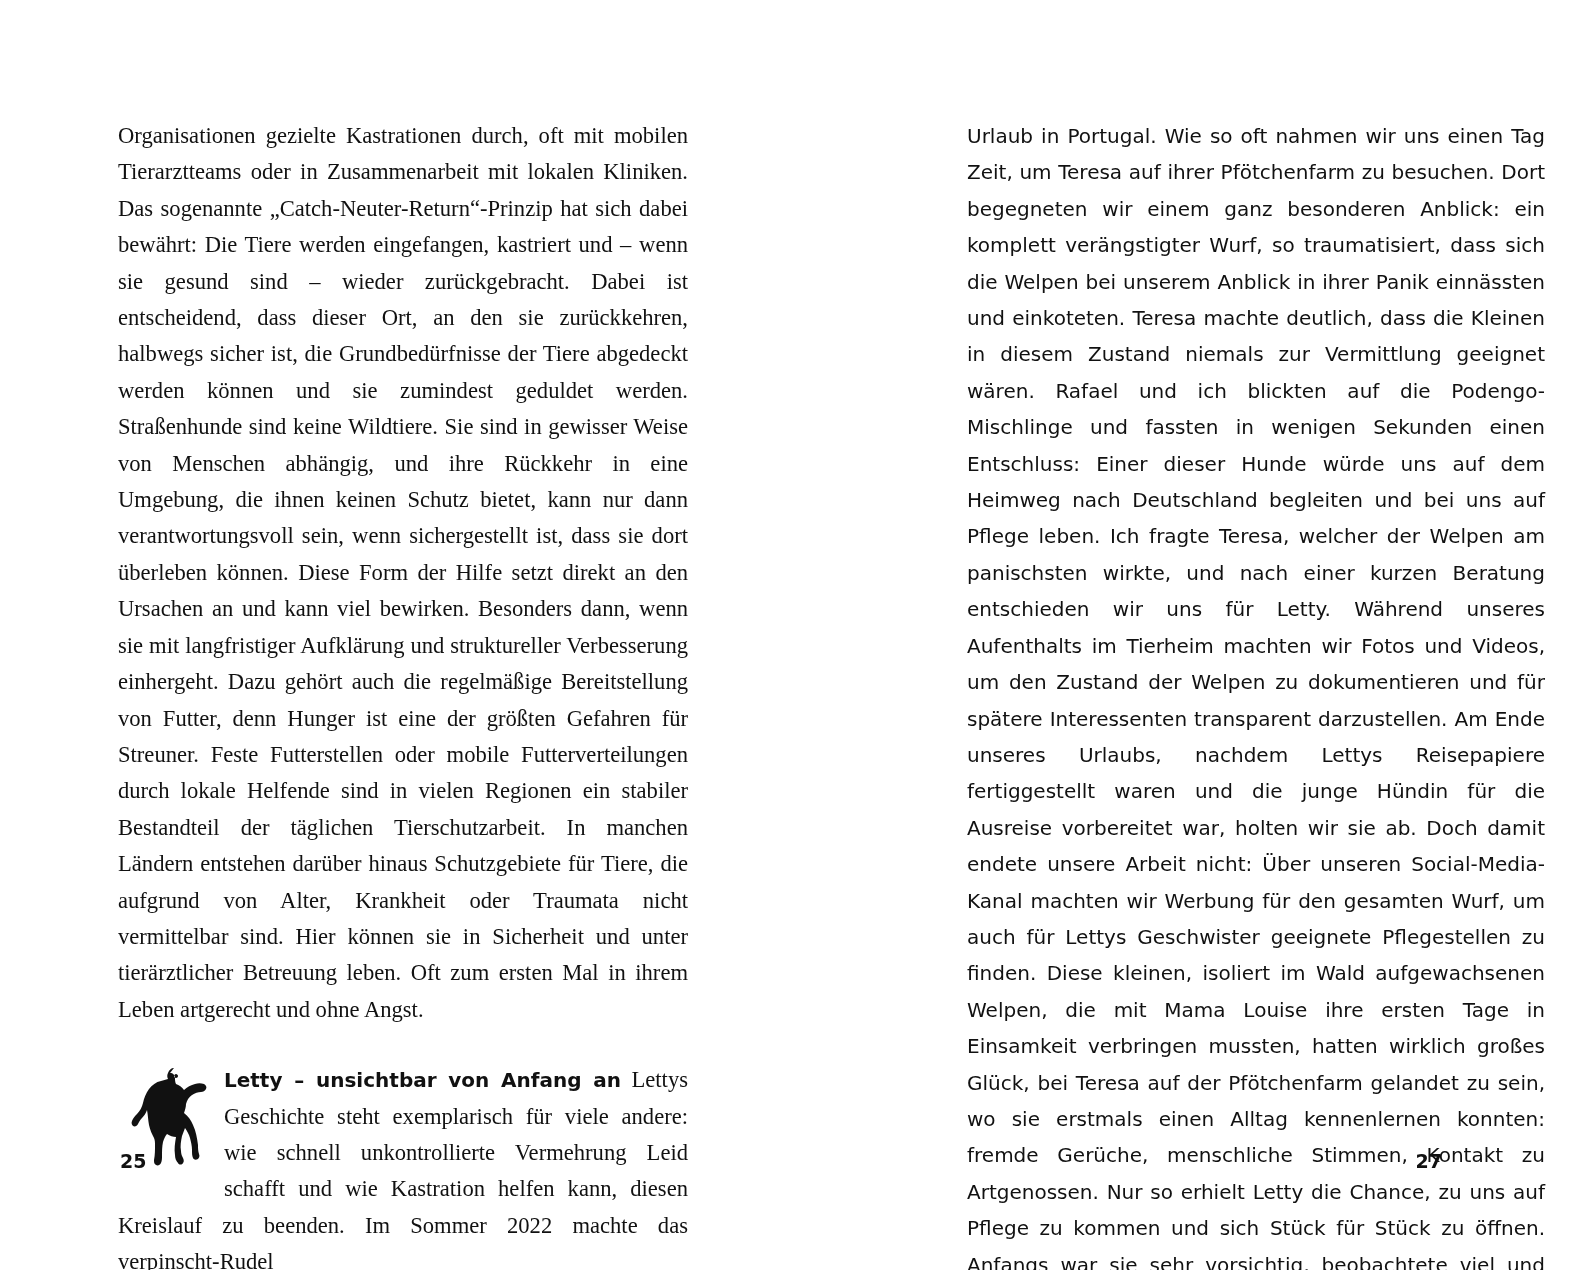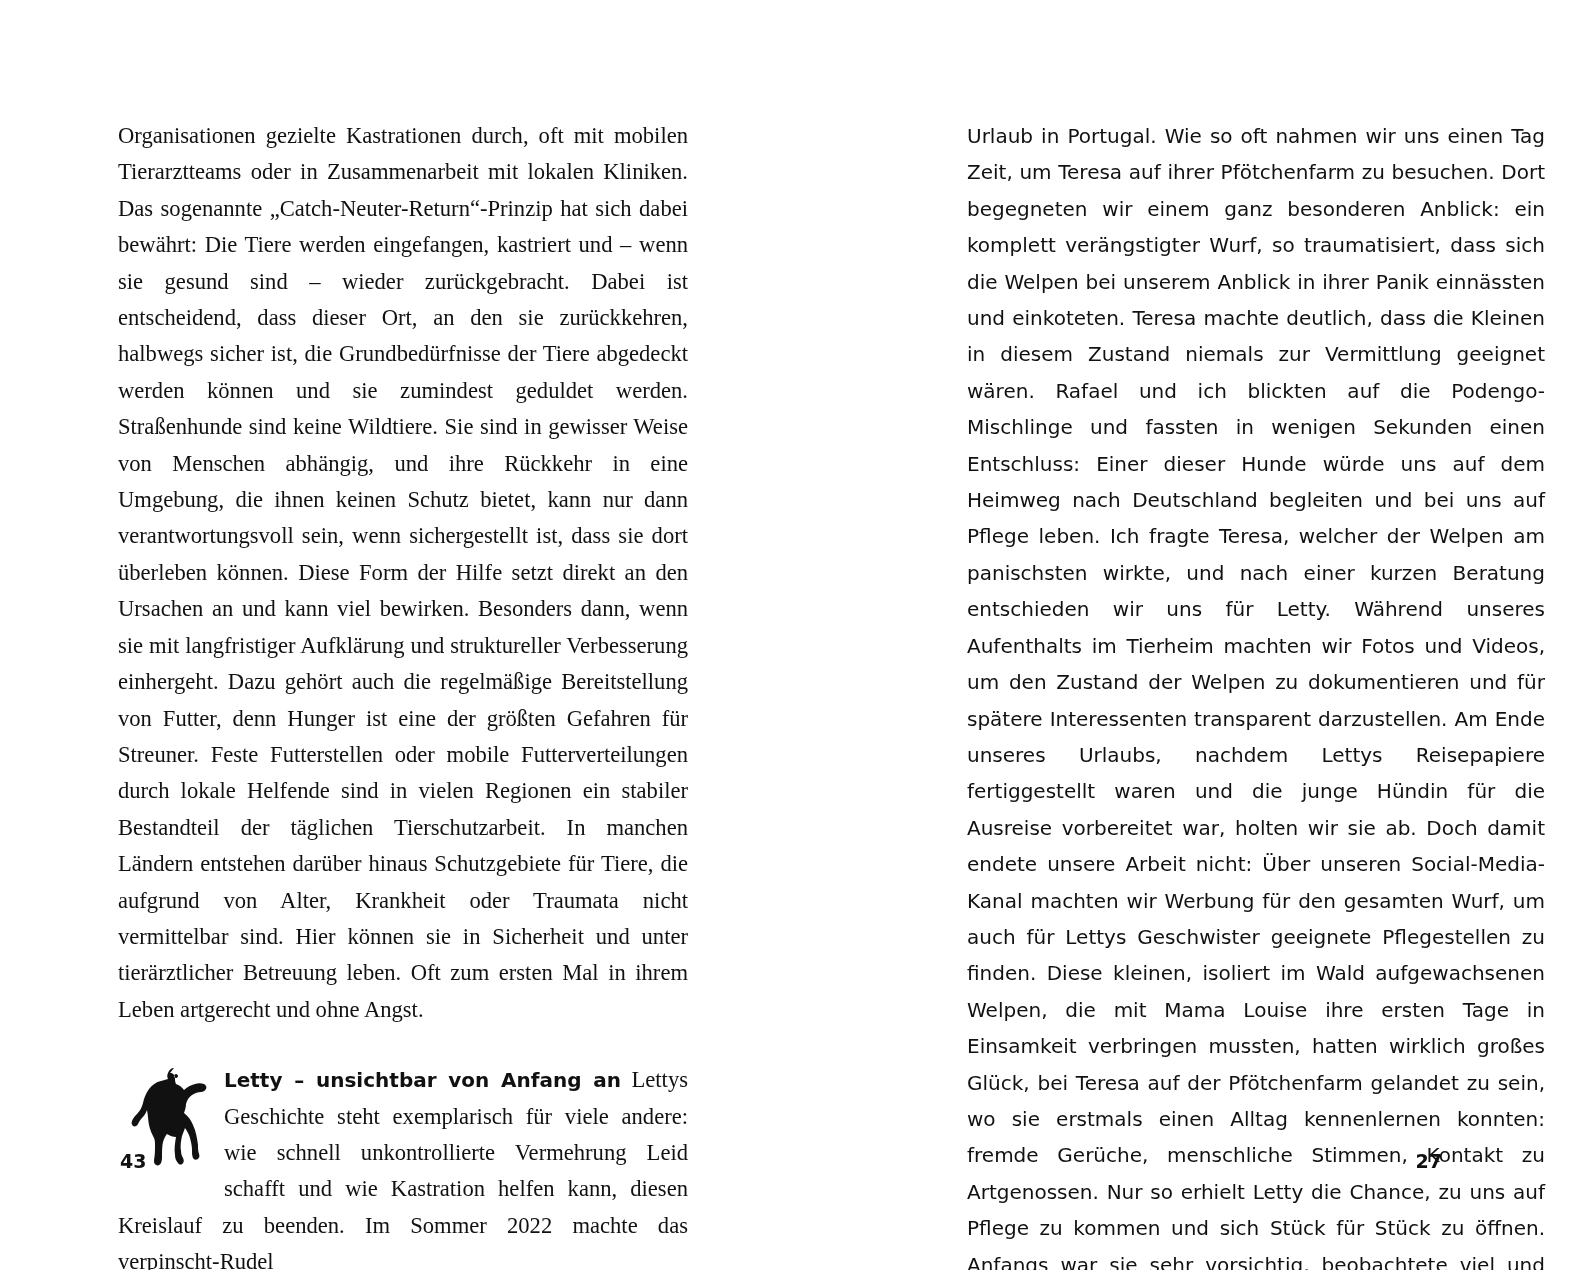--- a/index.html
+++ b/index.html
@@ -120,21 +120,21 @@
       <div class="section-block">
         <div class="dog-icon">
           <svg viewBox="0 0 86 108" xmlns="http://www.w3.org/2000/svg" aria-hidden="true">
             <path fill="#111111" d="M46 2c-3 0-5 2-6 5-1 2-1 4 0 6l-7 2c-5 1-9 4-12 8-3 4-5 9-6 14-1 4-3 8-6 11-2 2-4 4-5 7-1 2 0 4 1 5 2 1 4 0 5-2 1-2 2-4 4-6 2-2 4-5 5-8 1 5 1 10 2 15 1 5 3 9 5 13 1 2 1 5 1 7 0 5 0 10-1 15 0 2 0 4 2 5 2 1 4 0 5-2 1-2 1-5 1-7 0-5 0-9 1-14 1-3 2-6 4-8 3 2 6 3 9 3-1 6-2 12-1 18 0 3 1 6 3 8 1 2 4 2 5 0 1-1 1-3 0-5-1-2-2-4-2-7-1-5 0-10 1-15 1-3 2-5 3-8 2 3 4 6 5 10 1 4 2 8 2 12 0 3 0 6 1 8 1 2 3 2 5 1 1-1 2-3 1-5-1-3-1-6-1-9-1-7-2-14-5-20-2-5-5-9-9-12 1-3 2-6 2-9 1-4 3-7 6-9 3-2 6-3 9-3 2 0 4-1 5-3 1-2 0-4-2-5-3-1-6-1-9 0-4 1-8 3-11 6-2-3-5-5-8-6-1-2-1-4-1-6 0-3-2-5-5-5zm2 6c1 0 2 1 2 2s-1 2-2 2-2-1-2-2 1-2 2-2z"></path>
           </svg>
         </div>
         <p class="section-text"><span class="section-title">Letty – unsichtbar von Anfang an</span> <span>Lettys Geschichte steht exemplarisch für viele andere: wie schnell unkontrollierte Vermehrung Leid schafft und wie Kastration helfen kann, diesen Kreislauf zu beenden. Im Sommer 2022 machte das verpinscht-Rudel</span></p>
       </div>
 
     </div>
-    <div class="folio folio-left">43</div>
+    <div class="folio folio-left">25</div>
   </div>
 
   <div class="page page-right">
     <div class="body-col">
       <p>Urlaub in Portugal. Wie so oft nahmen wir uns einen Tag Zeit, um Teresa auf ihrer Pfötchenfarm zu besuchen. Dort begegneten wir einem ganz besonderen Anblick: ein komplett verängstigter Wurf, so traumatisiert, dass sich die Welpen bei unserem Anblick in ihrer Panik einnässten und einkoteten. Teresa machte deutlich, dass die Kleinen in diesem Zustand niemals zur Vermittlung geeignet wären. Rafael und ich blickten auf die Podengo-Mischlinge und fassten in wenigen Sekunden einen Entschluss: Einer dieser Hunde würde uns auf dem Heimweg nach Deutschland begleiten und bei uns auf Pflege leben. Ich fragte Teresa, welcher der Welpen am panischsten wirkte, und nach einer kurzen Beratung entschieden wir uns für Letty. Während unseres Aufenthalts im Tierheim machten wir Fotos und Videos, um den Zustand der Welpen zu dokumentieren und für spätere Interessenten transparent darzustellen. Am Ende unseres Urlaubs, nachdem Lettys Reisepapiere fertiggestellt waren und die junge Hündin für die Ausreise vorbereitet war, holten wir sie ab. Doch damit endete unsere Arbeit nicht: Über unseren Social-Media-Kanal machten wir Werbung für den gesamten Wurf, um auch für Lettys Geschwister geeignete Pflegestellen zu finden. Diese kleinen, isoliert im Wald aufgewachsenen Welpen, die mit Mama Louise ihre ersten Tage in Einsamkeit verbringen mussten, hatten wirklich großes Glück, bei Teresa auf der Pfötchenfarm gelandet zu sein, wo sie erstmals einen Alltag kennenlernen konnten: fremde Gerüche, menschliche Stimmen, Kontakt zu Artgenossen. Nur so erhielt Letty die Chance, zu uns auf Pflege zu kommen und sich Stück für Stück zu öffnen. Anfangs war sie sehr vorsichtig, beobachtete viel und hielt Abstand. Aber sie lernte schnell: dass Hände auch streicheln</p>
     </div>
     <div class="folio folio-right">27</div>
   </div>
 
 </div>

